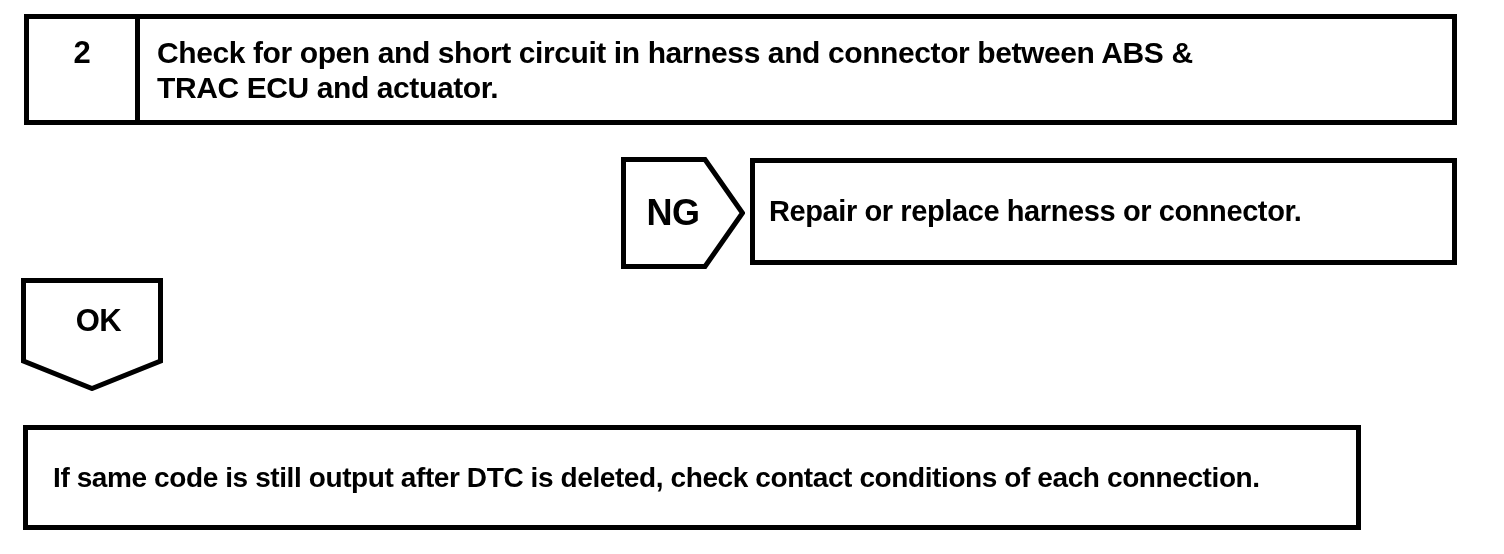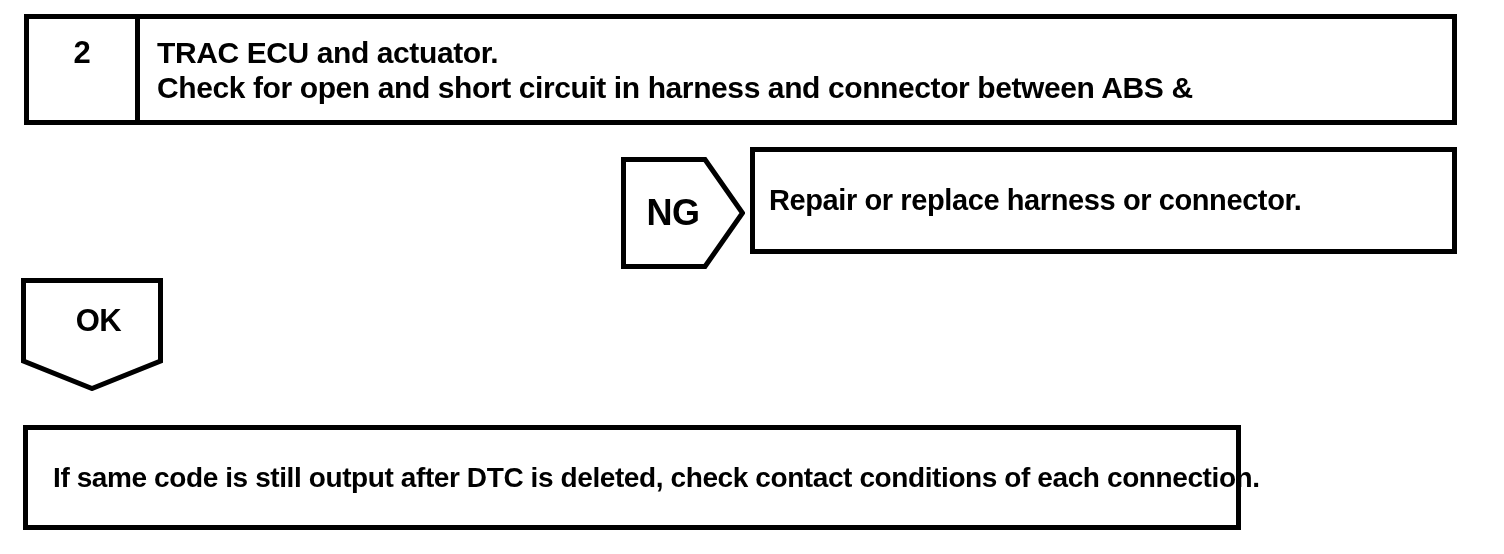--- a/index.html
+++ b/index.html
@@ -59,21 +59,21 @@
     width: 104px; height: 112px;
     display: flex;
     align-items: center;
     justify-content: center;
     font-size: 36px;
   }
 
   
   .repair-box {
     position: absolute;
-    left: 750px; top: 147px;
+    left: 750px; top: 158px;
     width: 707px; height: 107px;
     border: 5px solid #000;
     display: flex;
     align-items: center;
     padding-left: 14px;
     font-size: 29px;
     background: #fff;
     white-space: nowrap;
   }
 
@@ -91,21 +91,21 @@
     display: flex;
     align-items: center;
     justify-content: center;
     font-size: 31px;
   }
 
   
   .note-box {
     position: absolute;
     left: 23px; top: 425px;
-    width: 1218px; height: 105px;
+    width: 1338px; height: 105px;
     border: 5px solid #000;
     display: flex;
     flex-direction: column;
     justify-content: center;
     padding-left: 25px;
     font-size: 28px;
     line-height: 32px;
     background: #fff;
     white-space: nowrap;
   }
@@ -113,22 +113,22 @@
 </head>
 <body>
 
 <div class="canvas">
 
   <div class="step-box">
     <div class="step-number-cell">
       <span>2</span>
     </div>
     <div class="step-text">
+      <div>Check for open and short circuit in harness and connector between ABS &amp;</div>
       <div>TRAC ECU and actuator.</div>
-      <div>Check for open and short circuit in harness and connector between ABS &amp;</div>
     </div>
   </div>
 
   <div class="ng-pentagon">
     <svg width="124" height="112" viewBox="0 0 124 112">
       <polygon points="2.5,2.5 84,2.5 121.5,56 84,109.5 2.5,109.5" fill="#ffffff" stroke="#000000" stroke-width="5" stroke-linejoin="miter"></polygon>
     </svg>
     <span class="ng-label">NG</span>
   </div>
 

